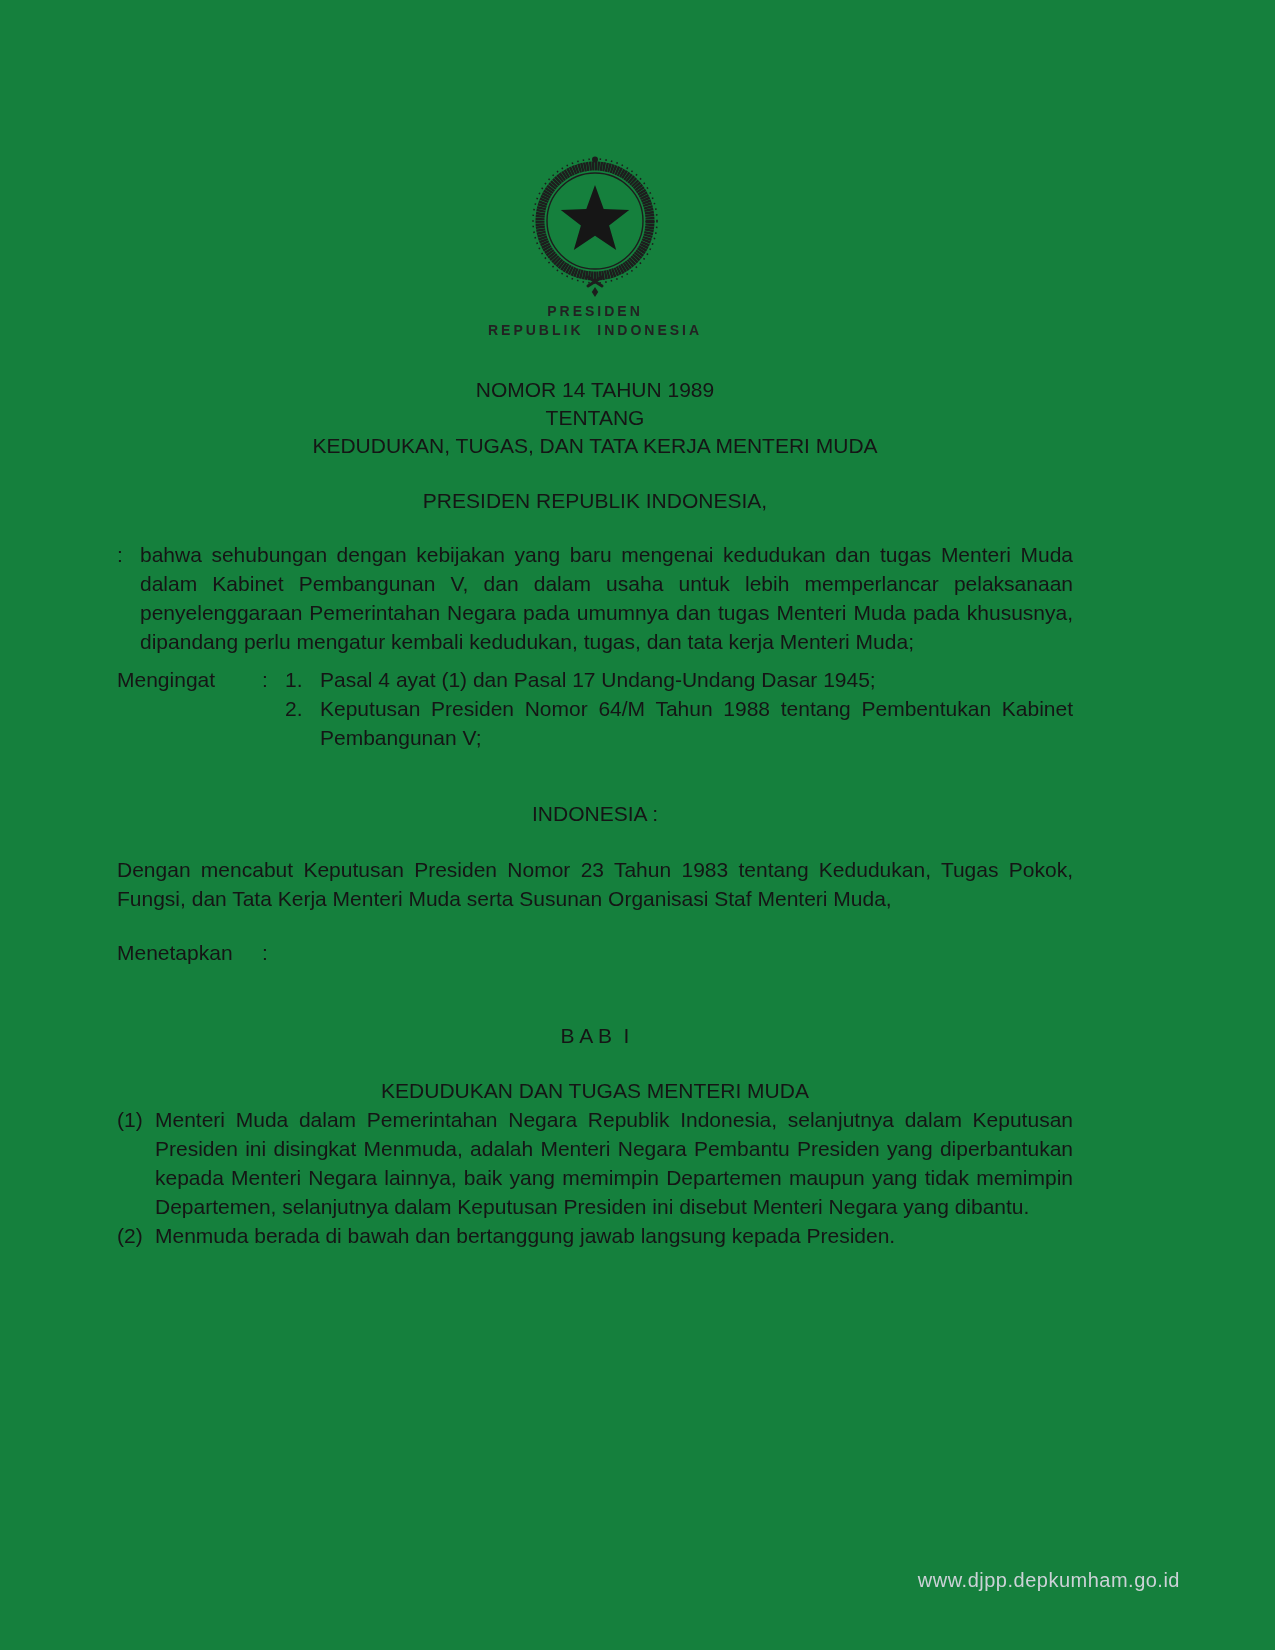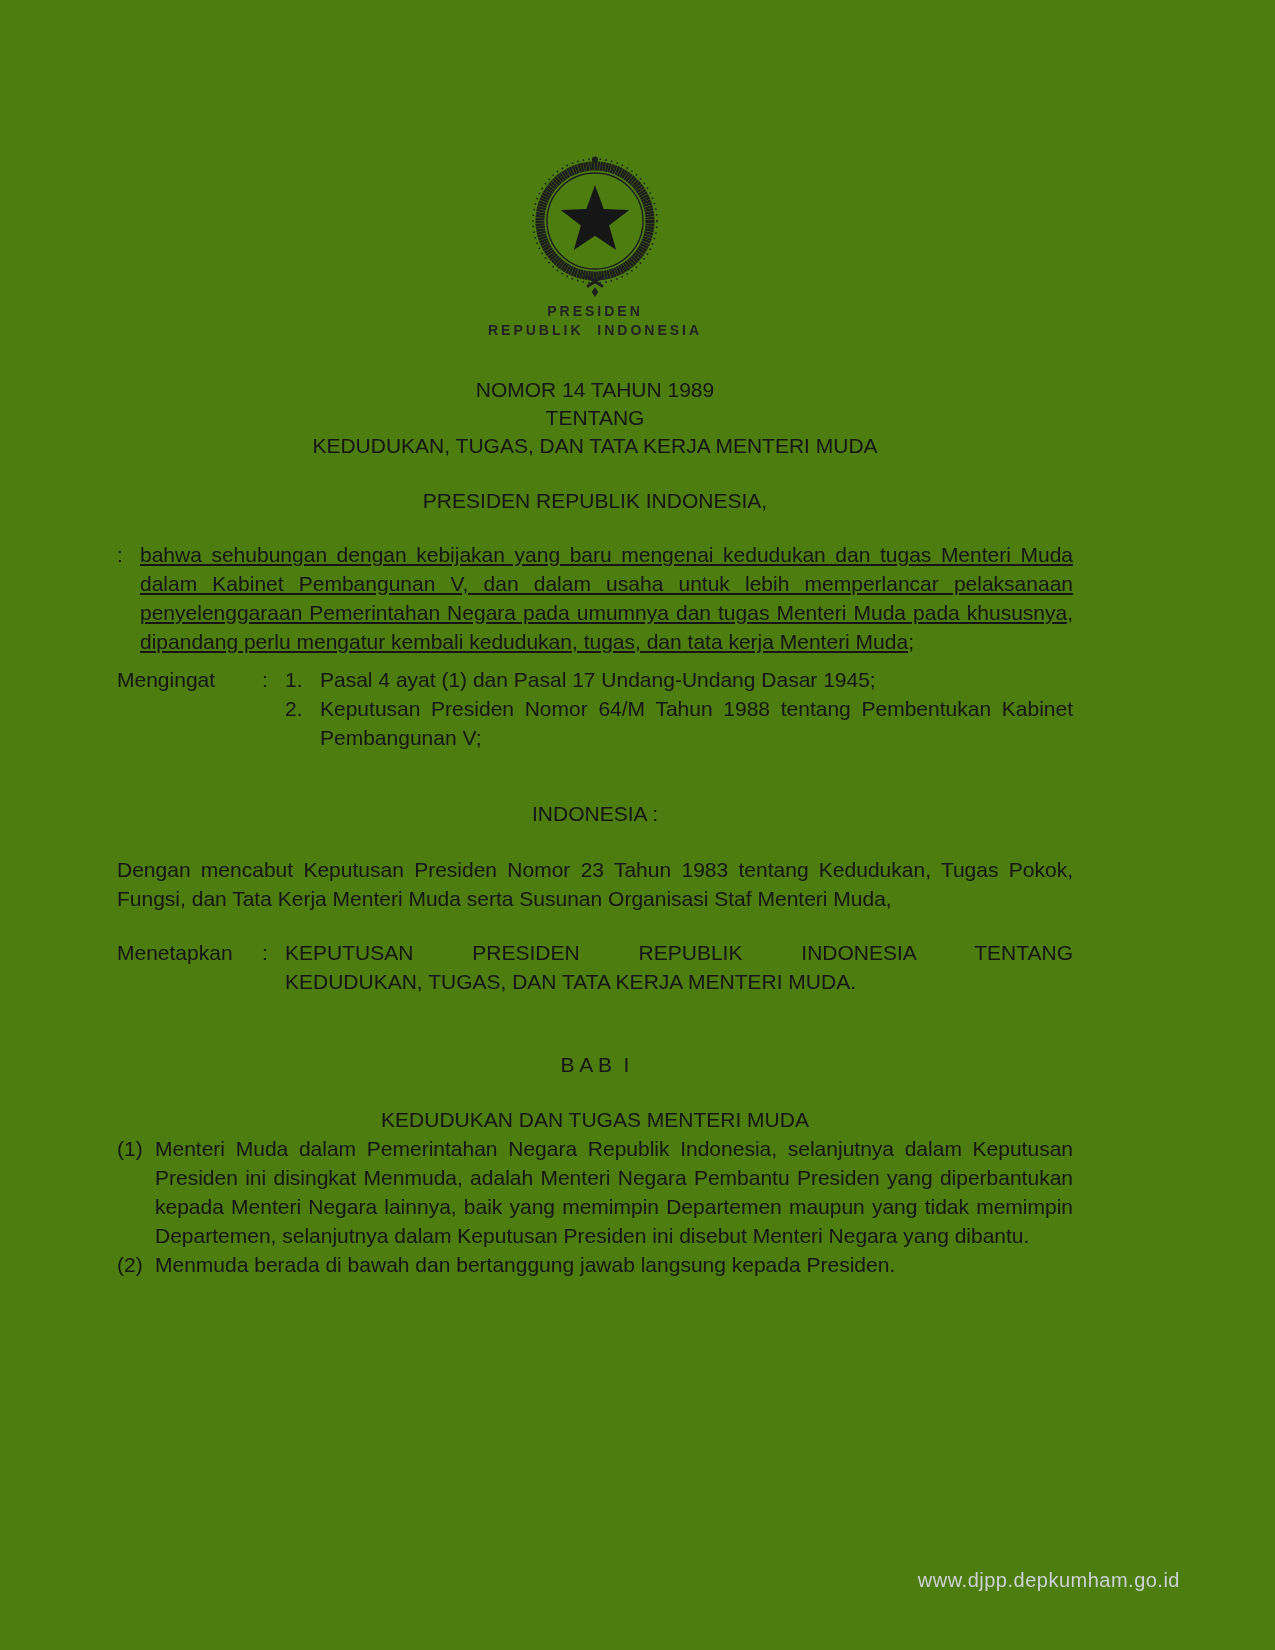--- a/index.html
+++ b/index.html
@@ -10,39 +10,39 @@
     font-family: "Liberation Sans", sans-serif;
     color: #151515;
     position: relative;
   }
   .page {
     position: relative;
     width: 1275px;
     height: 1650px;
     padding: 0 202px 0 117px;
     overflow: hidden;
-    background: #4d7c0f;
+    background: #15803d;
   }
 
   
   .emblem-block { margin-top: 146px; text-align: center; }
   .seal { display: inline-block; vertical-align: top; }
   .caption { margin-top: 4px; font-size: 14px; font-weight: bold; letter-spacing: 3px; line-height: 19px; color: #222; }
   .caption div { white-space: pre; }
 
   
   .title-block { margin-top: 36px; text-align: center; font-size: 21px; line-height: 28px; }
   .salutation { margin-top: 27px; text-align: center; font-size: 21px; line-height: 28px; }
 
   
   .labeled { display: flex; font-size: 21px; line-height: 29px; }
   .labeled .label { width: 145px; flex: none; }
   .labeled .colon { width: 23px; flex: none; }
   .labeled .content { flex: 1; }
-  .justify { text-align: justify; text-decoration: underline; }
+  .justify { text-align: justify; }
   .justify-full { text-align: justify; text-align-last: justify; }
 
   .menimbang { margin-top: 25px; }
   .mengingat { margin-top: 9px; }
   .menetapkan { margin-top: 25px; }
 
   .num-row { display: flex; }
   .num-row .num { width: 35px; flex: none; }
   .num-row .num-text { flex: 1; text-align: justify; }
 
@@ -119,24 +119,20 @@
     </div>
   </section>
 
   <div class="center-heading memutuskan">INDONESIA :</div>
 
   <p class="paragraph">Dengan mencabut Keputusan Presiden Nomor 23 Tahun 1983 tentang Kedudukan, Tugas Pokok, Fungsi, dan Tata Kerja Menteri Muda serta Susunan Organisasi Staf Menteri Muda,</p>
 
   <section class="labeled menetapkan">
     <div class="label">Menetapkan</div>
     <div class="colon">:</div>
-    <div class="content">
-      <div class="justify-full">KEPUTUSAN PRESIDEN REPUBLIK INDONESIA TENTANG</div>
-      <div>KEDUDUKAN, TUGAS, DAN TATA KERJA MENTERI MUDA.</div>
-    </div>
   </section>
 
   <div class="center-heading bab">B A B  I</div>
   <div class="center-heading chapter-title">KEDUDUKAN DAN TUGAS MENTERI MUDA</div>
 
   <div class="num-item">
     <div class="inum">(1)</div>
     <div class="itext">Menteri Muda dalam Pemerintahan Negara Republik Indonesia, selanjutnya dalam Keputusan Presiden ini disingkat Menmuda, adalah Menteri Negara Pembantu Presiden yang diperbantukan kepada Menteri Negara lainnya, baik yang memimpin Departemen maupun yang tidak memimpin Departemen, selanjutnya dalam Keputusan Presiden ini disebut Menteri Negara yang dibantu.</div>
   </div>
   <div class="num-item">

